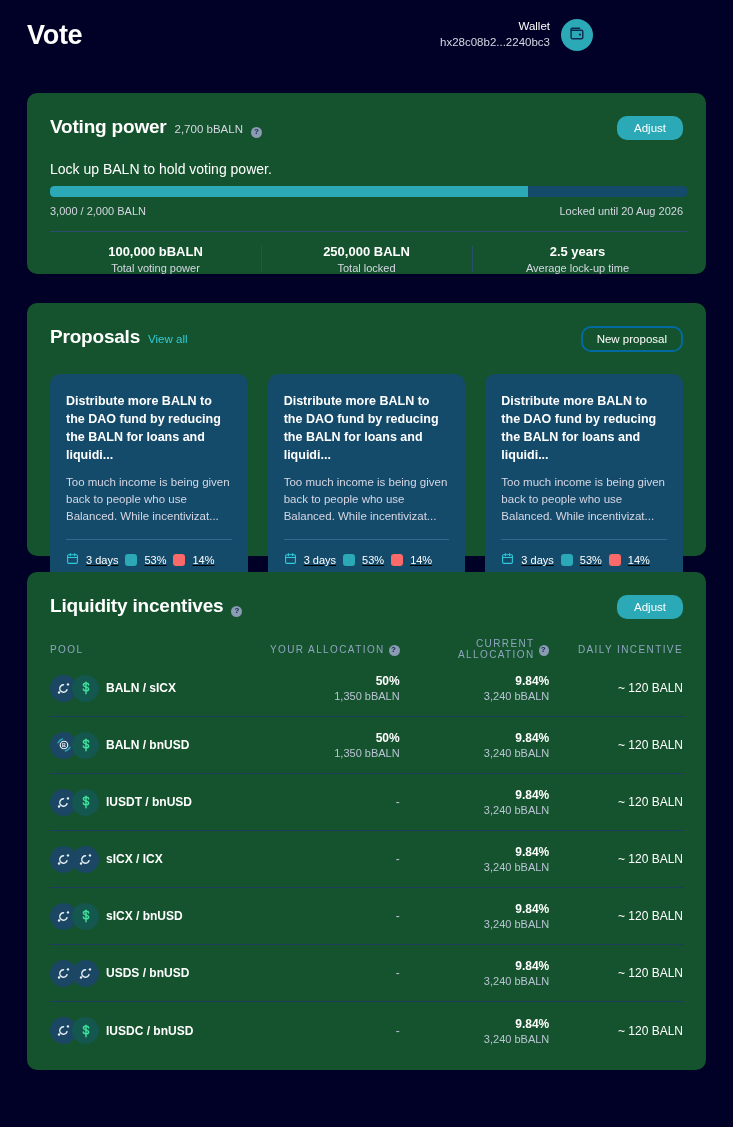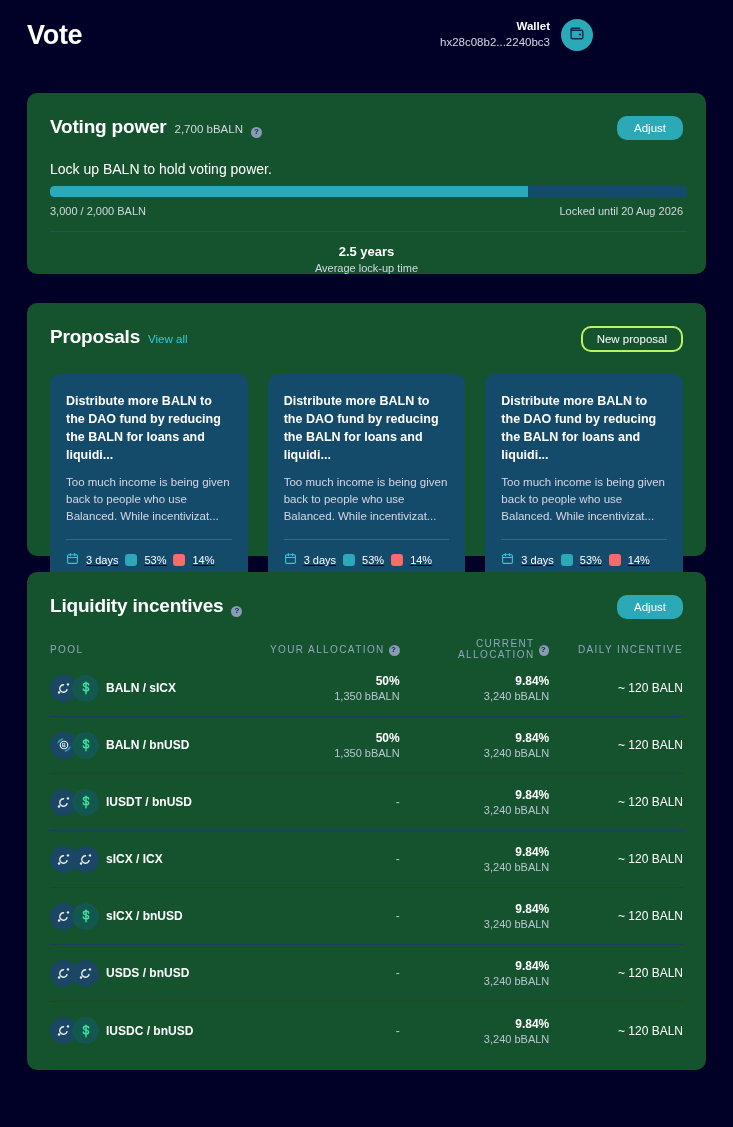--- a/index.html
+++ b/index.html
@@ -15,21 +15,21 @@
   .header {
     position: absolute; left: 0; top: 0; width: 620px; height: 70px;
     display: flex; align-items: center; justify-content: space-between;
     padding: 0 27px;
   }
   .page-title {
     color: #ffffff; font-size: 27px; font-weight: bold; letter-spacing: -0.3px;
   }
   .wallet-block { display: flex; align-items: center; gap: 11px; }
   .wallet-text { text-align: right; line-height: 1.35; }
-  .wallet-label { color: #ffffff; font-size: 11.5px; font-weight: bold; }
+  .wallet-label { color: #ffffff; font-size: 11.5px; font-weight: normal; }
   .wallet-addr { color: #d5d7e3; font-size: 11.5px; }
   .wallet-btn {
     width: 32px; height: 32px; border-radius: 50%;
     background: #2ca9b7; display: flex; align-items: center; justify-content: center;
     border: none; cursor: pointer;
   }
 
   
   .card {
     position: absolute; left: 27px; width: 679px;
@@ -46,21 +46,21 @@
   .card-title { color: #ffffff; font-size: 19px; font-weight: bold; letter-spacing: -0.2px; }
   .title-sub { color: #d5d7e3; font-size: 11.5px; }
   .view-all { color: #2fccdc; font-size: 11.5px; cursor: pointer; }
 
   .btn-teal {
     background: #2ca9b7; color: #ffffff; border: none; border-radius: 10px;
     font-size: 11.5px; padding: 6px 17px; cursor: pointer;
     font-family: "Liberation Sans", sans-serif;
   }
   .btn-outline {
-    background: transparent; color: #ffffff; border: 2px solid #bef264; border-radius: 10px;
+    background: transparent; color: #ffffff; border: 2px solid #0369a1; border-radius: 10px;
     font-size: 11.5px; padding: 5px 14px; cursor: pointer;
     font-family: "Liberation Sans", sans-serif;
   }
 
   .help-icon {
     display: inline-flex; align-items: center; justify-content: center;
     width: 11px; height: 11px; border-radius: 50%;
     background: #8a9bb3; color: #0d2a4d; font-size: 8px; font-weight: bold;
     line-height: 1; position: relative; top: 1px;
   }
@@ -177,20 +177,28 @@
       </div>
 
       <div class="bar-labels">
         <span>3,000 / 2,000 BALN</span>
         <span>Locked until 20 Aug 2026</span>
       </div>
 
       <div class="divider"></div>
 
       <div class="stats">
+        <div class="stat">
+          <div class="stat-value">100,000 bBALN</div>
+          <div class="stat-label">Total voting power</div>
+        </div>
+        <div class="stat">
+          <div class="stat-value">250,000 BALN</div>
+          <div class="stat-label">Total locked</div>
+        </div>
         <div class="stat">
           <div class="stat-value">2.5 years</div>
           <div class="stat-label">Average lock-up time</div>
         </div>
       </div>
     </div>
   </div>
 
   <div class="card" id="proposals-card">
     <div class="card-inner">

